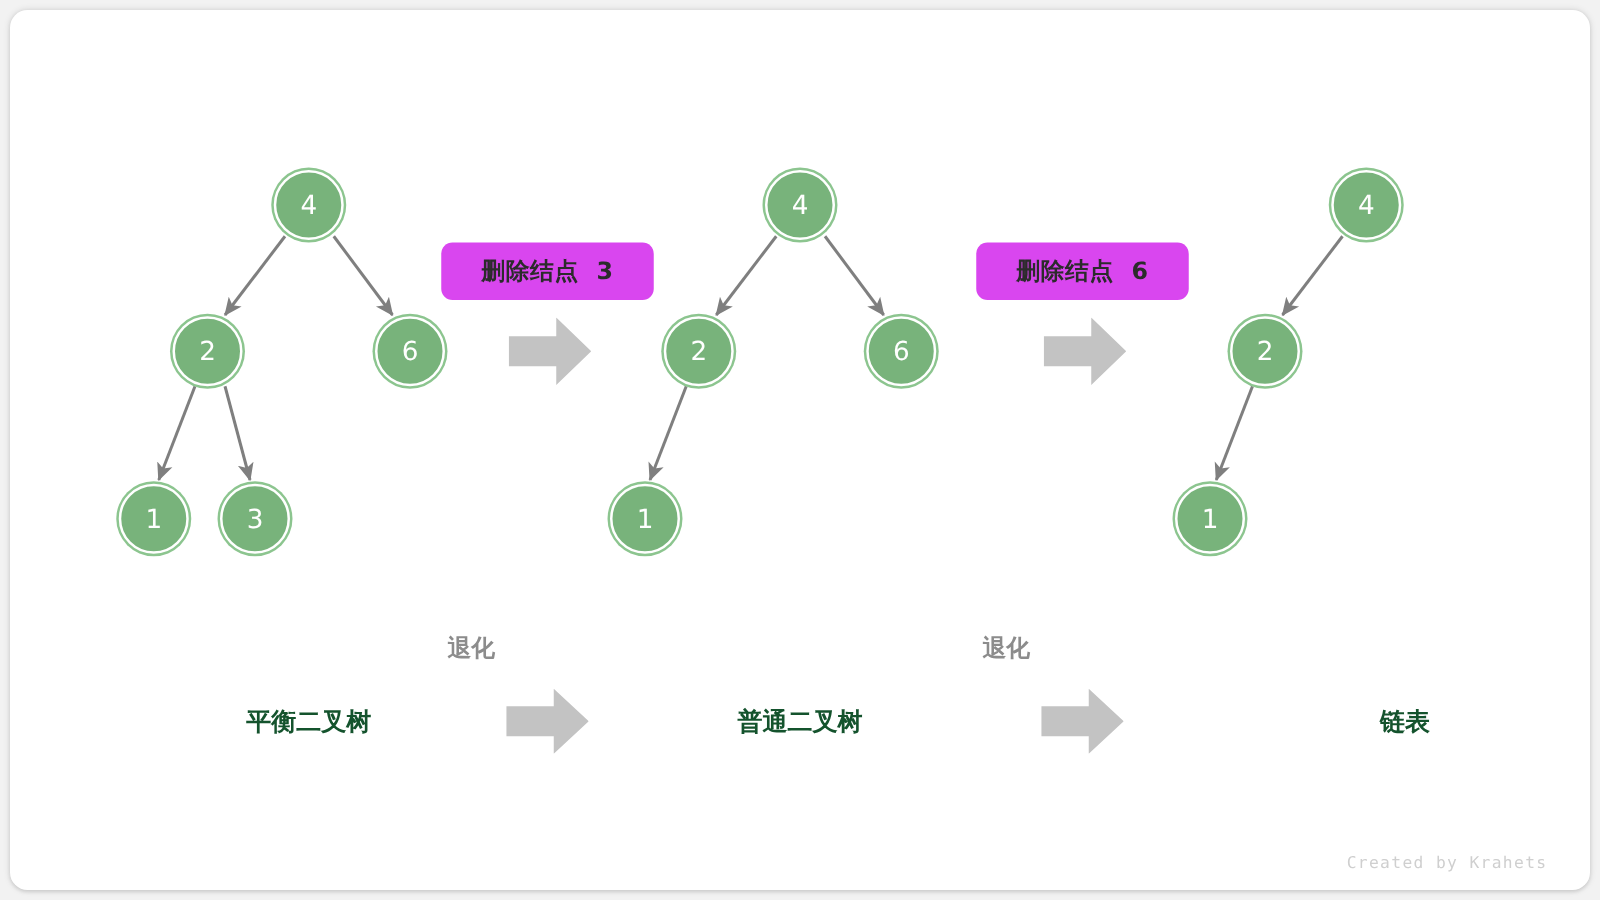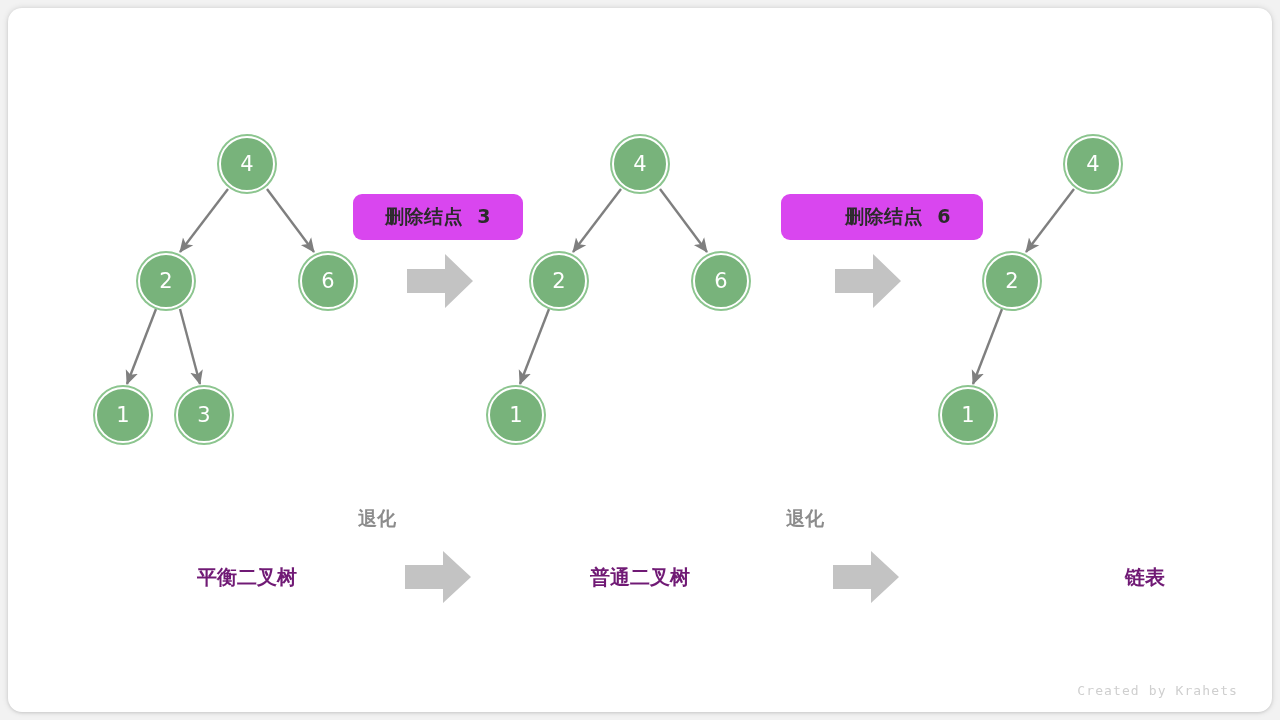--- a/index.html
+++ b/index.html
@@ -77,21 +77,21 @@
   .block-arrow {
     position: absolute;
     display: block;
   }
 
   
   .caption {
     position: absolute;
     font-size: 20px;
     font-weight: bold;
-    color: #701a75;
+    color: #14532d;
     font-family: "DejaVu Sans", "Liberation Sans", sans-serif;
     white-space: nowrap;
     text-align: center;
   }
   .sub-caption {
     position: absolute;
     font-size: 19px;
     font-weight: bold;
     color: #8c8c8c;
     font-family: "DejaVu Sans", "Liberation Sans", sans-serif;
@@ -148,37 +148,37 @@
   <div class="node" style="left:612px;top:136px;">4</div>
   <div class="node" style="left:531px;top:253px;">2</div>
   <div class="node" style="left:693px;top:253px;">6</div>
   <div class="node" style="left:488px;top:387px;">1</div>
 
   <div class="node" style="left:1065px;top:136px;">4</div>
   <div class="node" style="left:984px;top:253px;">2</div>
   <div class="node" style="left:940px;top:387px;">1</div>
 
   <div class="pill" style="left:353px;top:194px;width:170px;">删除结点  3</div>
-  <div class="pill" style="left:781px;top:194px;width:170px;padding-left:32px;">删除结点  6</div>
+  <div class="pill" style="left:781px;top:194px;width:170px;">删除结点  6</div>
 
   <svg class="block-arrow" style="left:407px;top:254px;" width="66" height="54" viewBox="0 0 66 54">
     <path d="M0,15 L38,15 L38,0 L66,27 L38,54 L38,39 L0,39 Z" fill="#c3c3c3"></path>
   </svg>
   <svg class="block-arrow" style="left:835px;top:254px;" width="66" height="54" viewBox="0 0 66 54">
     <path d="M0,15 L38,15 L38,0 L66,27 L38,54 L38,39 L0,39 Z" fill="#c3c3c3"></path>
   </svg>
 
   <svg class="block-arrow" style="left:405px;top:551px;" width="66" height="52" viewBox="0 0 66 52">
     <path d="M0,14 L38,14 L38,0 L66,26 L38,52 L38,38 L0,38 Z" fill="#c3c3c3"></path>
   </svg>
   <svg class="block-arrow" style="left:833px;top:551px;" width="66" height="52" viewBox="0 0 66 52">
     <path d="M0,14 L38,14 L38,0 L66,26 L38,52 L38,38 L0,38 Z" fill="#c3c3c3"></path>
   </svg>
 
   <div class="sub-caption" style="left:358px;top:506px;width:160px;">退化</div>
   <div class="sub-caption" style="left:786px;top:506px;width:160px;">退化</div>
 
   <div class="caption" style="left:147px;top:564px;width:200px;">平衡二叉树</div>
   <div class="caption" style="left:540px;top:564px;width:200px;">普通二叉树</div>
-  <div class="caption" style="left:1045px;top:564px;width:200px;">链表</div>
+  <div class="caption" style="left:1024px;top:564px;width:200px;">链表</div>
 
   <div id="watermark">Created by Krahets</div>
 </div>
 
 </body></html>

